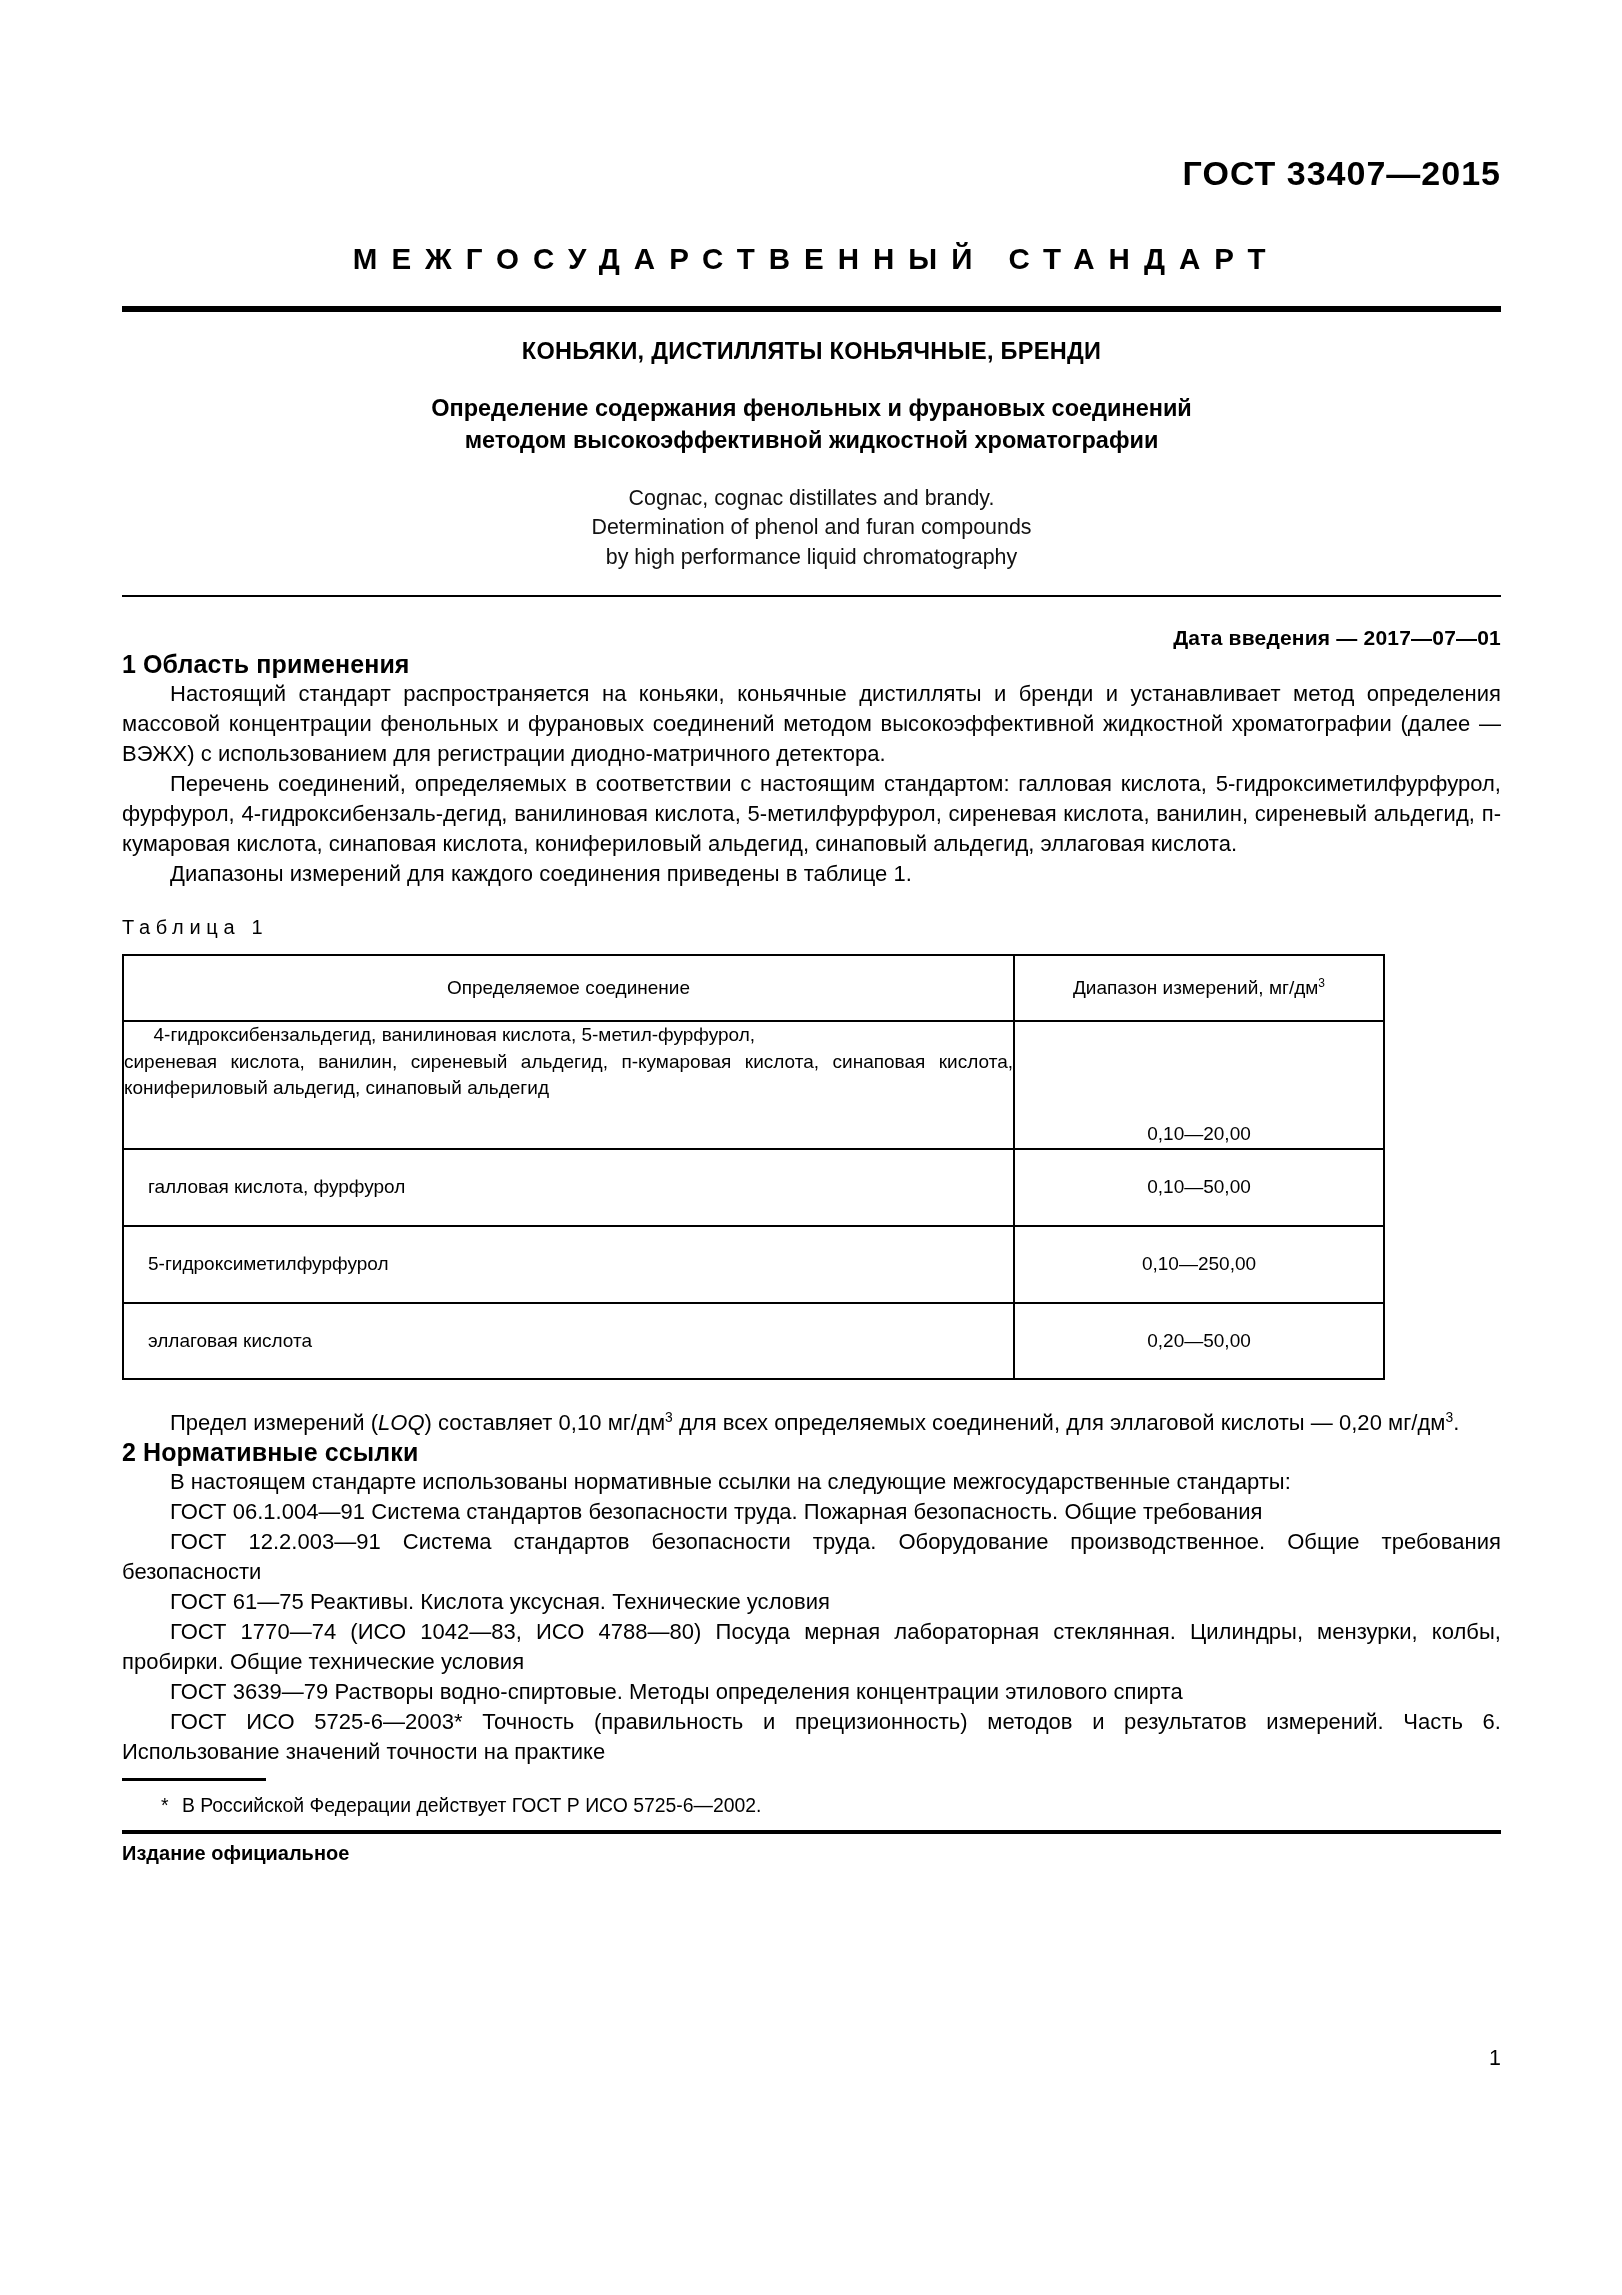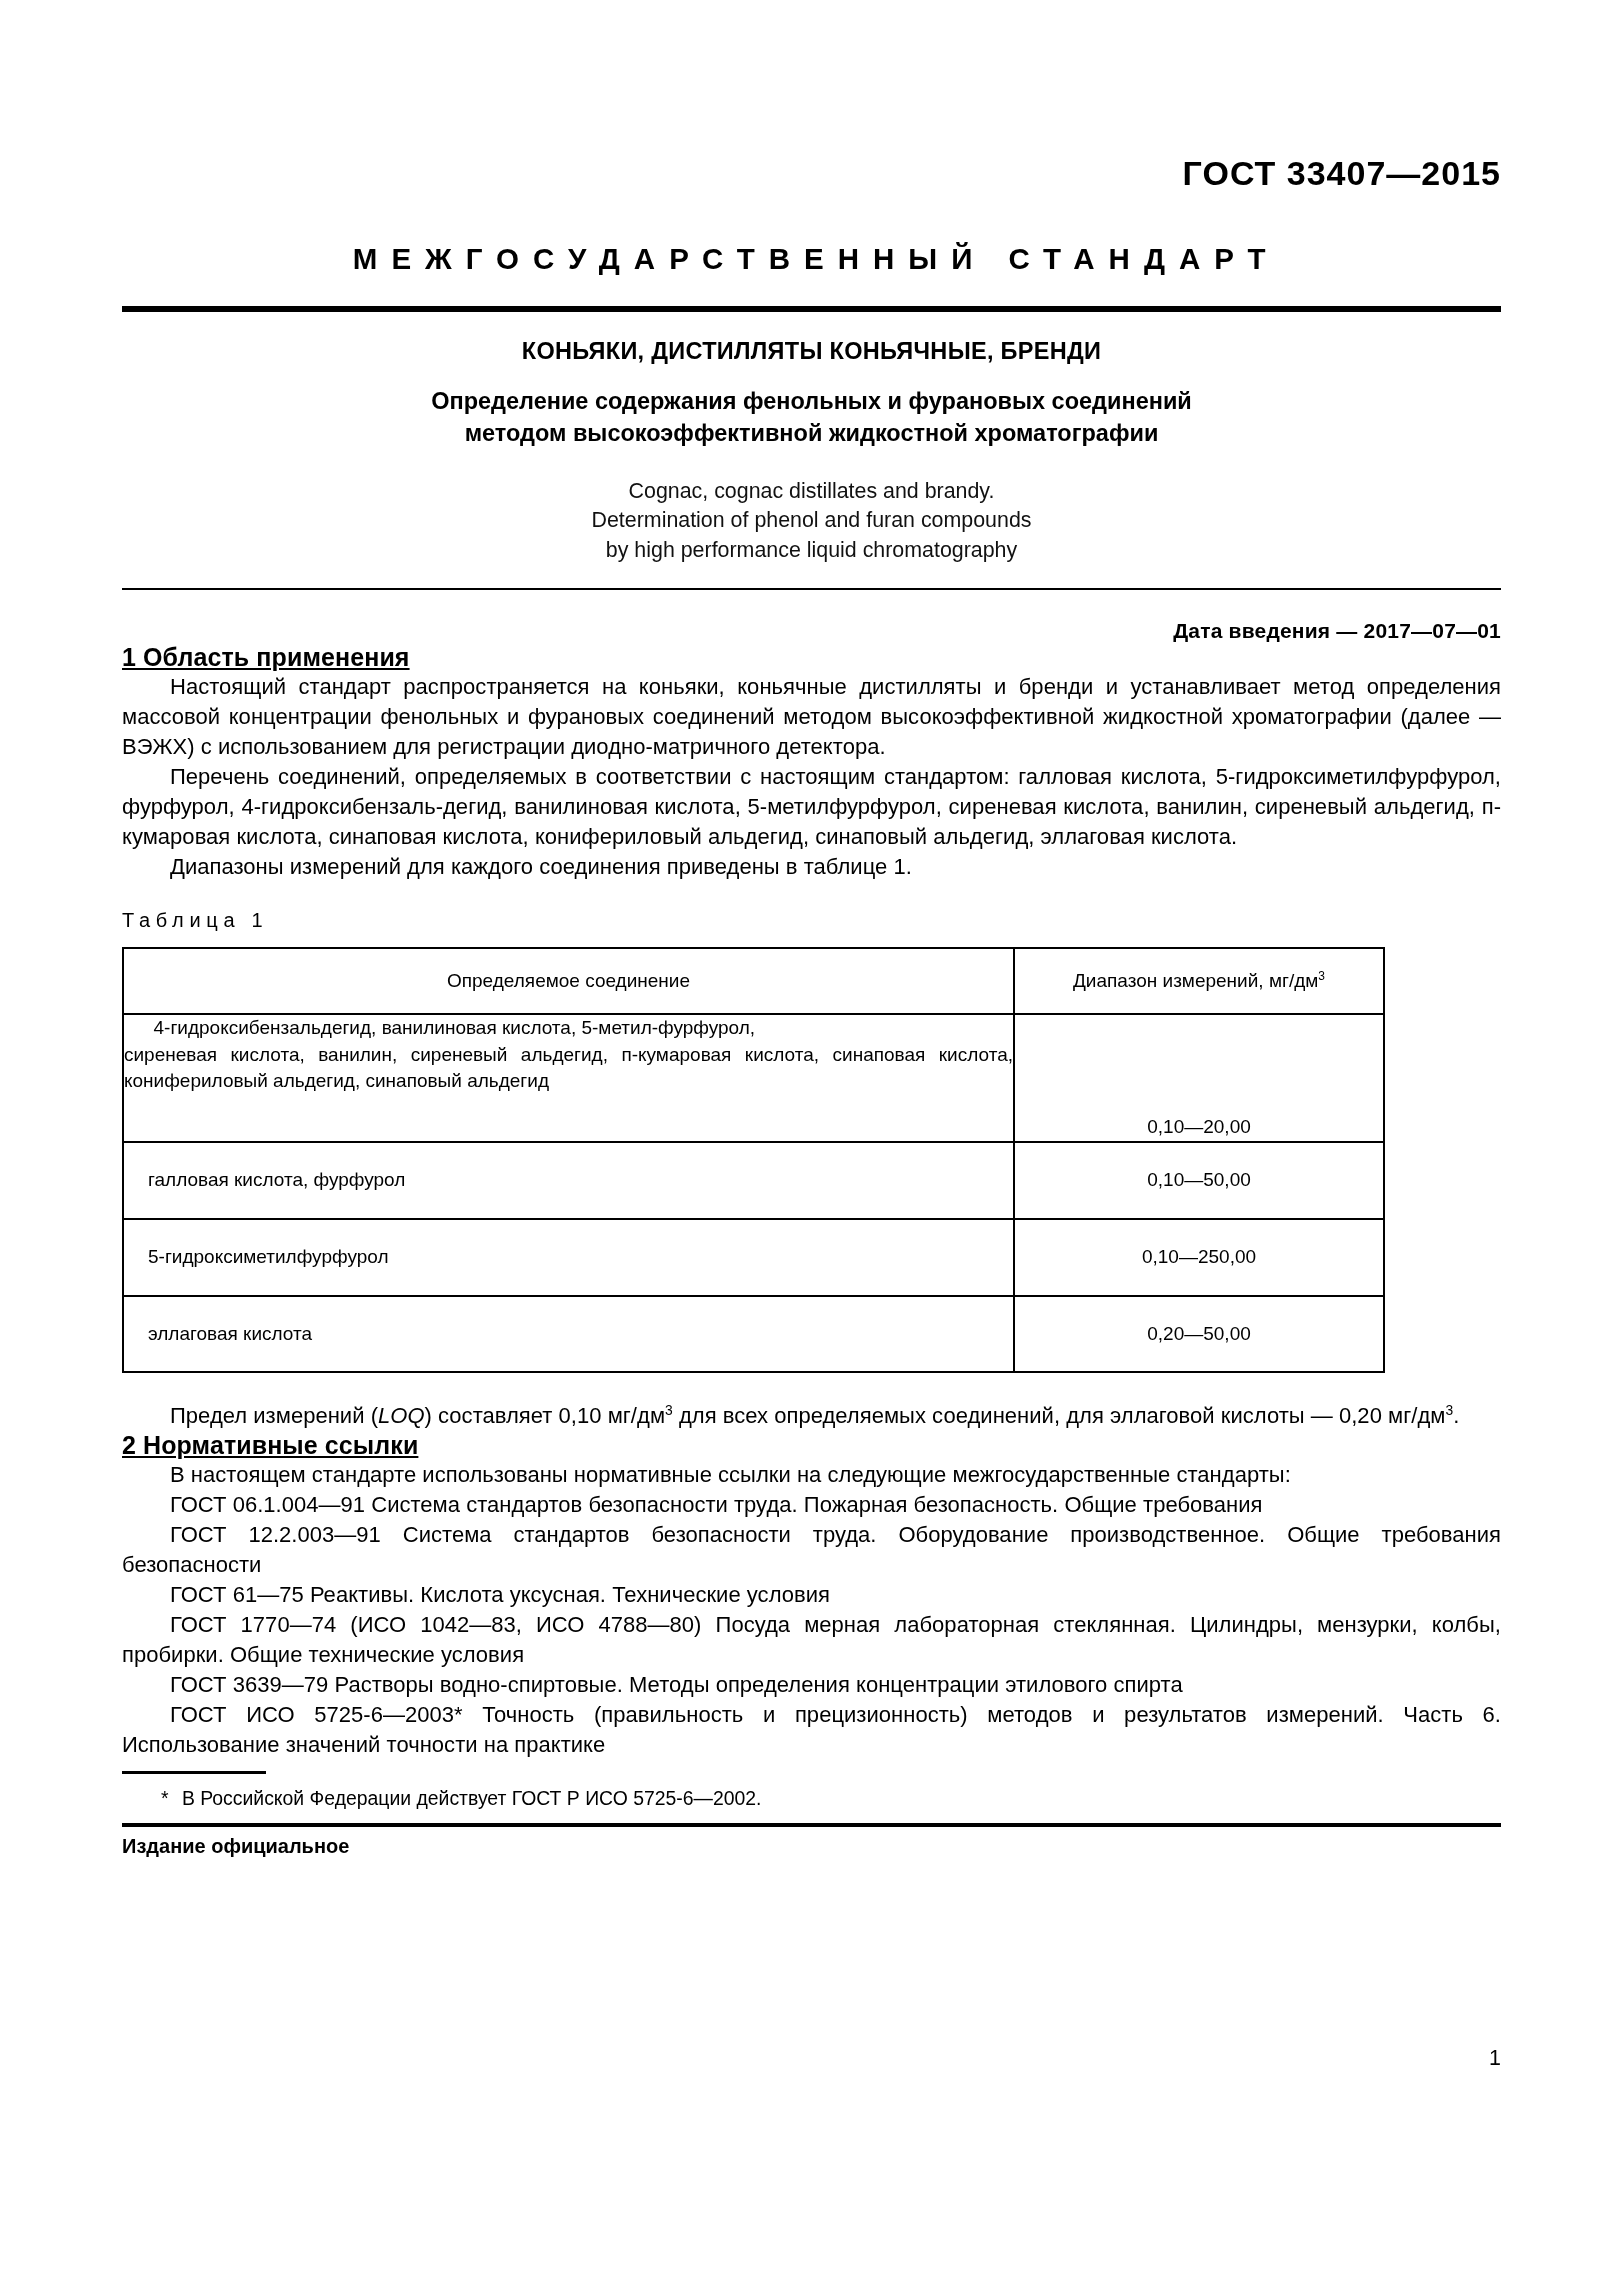--- a/index.html
+++ b/index.html
@@ -62,21 +62,21 @@
   .title-main {
     font-size: 23.5px;
     font-weight: bold;
     letter-spacing: 0.3px;
     line-height: 1.25;
   }
   .title-sub {
     font-size: 23.5px;
     font-weight: bold;
     line-height: 1.34;
-    margin-top: 20px;
+    margin-top: 27px;
   }
   .title-en {
     font-size: 21.4px;
     font-weight: normal;
     line-height: 1.36;
     margin-top: 28px;
     color: #111;
   }
   .title-rule {
     border-top: 2px solid #000;
@@ -92,21 +92,20 @@
     letter-spacing: 0.2px;
   }
 
   
   h2.section {
     font-size: 25px;
     font-weight: bold;
     margin: 0;
     padding: 0;
     letter-spacing: 0.1px;
-    text-decoration: underline;
   }
   .sec1 { margin-top: 48px; padding-left: 49px; }
   .sec2 { margin-top: 51px; padding-left: 49px; }
 
   p.body {
     font-size: 22px;
     line-height: 1.365;
     text-align: justify;
     text-align-last: left;
     margin: 0;

